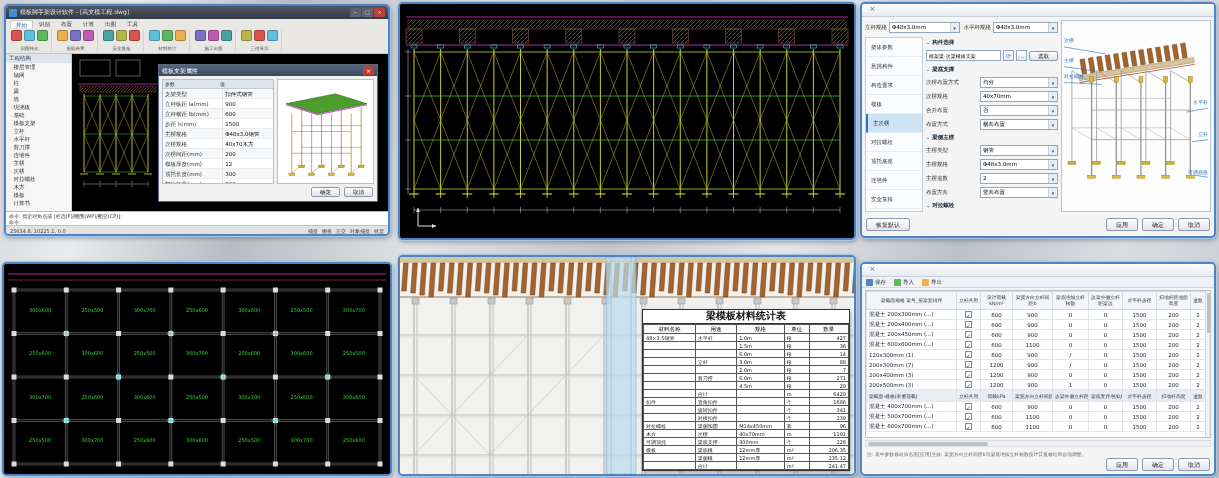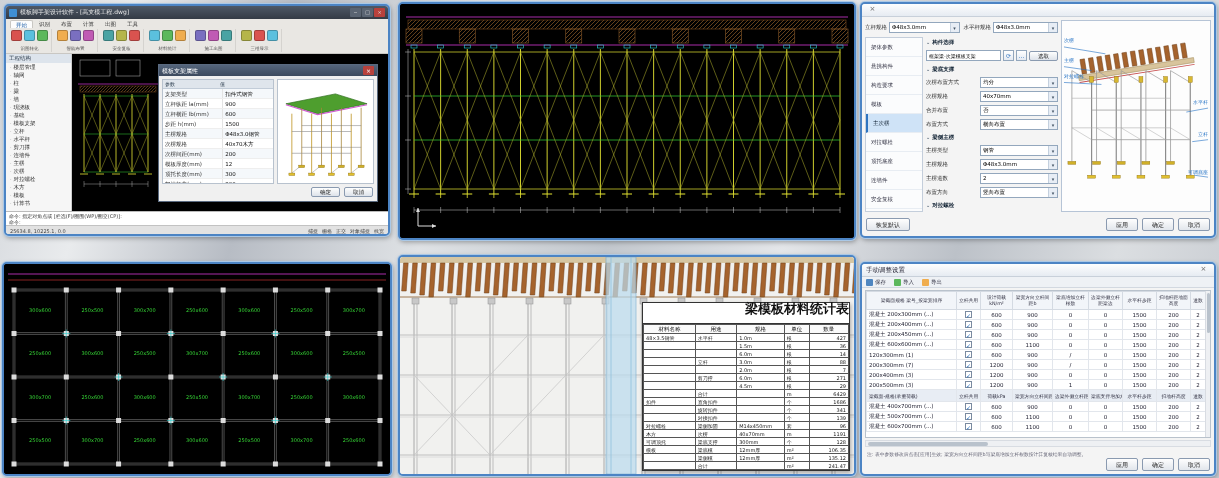--- a/index.html
+++ b/index.html
@@ -88,21 +88,21 @@
   .g3lab{width:52px;font-size:5.5px;color:#333;white-space:nowrap;overflow:hidden;flex:0 0 auto;}
   .p3prev{width:150px;border:1px solid #b6c4d6;background:#fdfdfd;position:relative;overflow:hidden;flex:0 0 auto;}
   .callout{position:absolute;font-size:5px;color:#1f6fc4;white-space:nowrap;}
   .p3btns{height:18px;display:flex;align-items:center;padding:0 4px;gap:4px;}
   .spacer{flex:1;}
   .btn{border:1px solid #8a9ab0;background:linear-gradient(#fefefe,#e2e6ec);font-size:6px;height:13px;line-height:12px;padding:0 9px;border-radius:2px;color:#222;white-space:nowrap;}
 
   
   .p5>svg{position:absolute;left:0;top:0;}
   .mtable{position:absolute;right:4px;bottom:3px;width:208px;background:#fff;border:1px solid #333;box-shadow:1px 2px 4px rgba(0,0,0,.3);}
-  .mtitle{font-size:13px;font-weight:bold;text-align:right;height:21px;line-height:11px;border-bottom:1px solid #333;color:#111;}
+  .mtitle{font-size:10px;font-weight:bold;text-align:center;height:14px;line-height:11px;border-bottom:1px solid #333;color:#111;}
   table.mt{border-collapse:collapse;width:100%;table-layout:fixed;}
   .mt th{font-size:5.5px;border:1px solid #555;height:9px;font-weight:normal;background:#fafafa;color:#111;}
   .mt td{font-size:5px;border:1px solid #555;height:8px;padding:0 2px;white-space:nowrap;overflow:hidden;color:#222;}
   .mt td.num{text-align:right;}
 
   
   .p6toolbar{height:11px;display:flex;align-items:center;gap:8px;padding:0 4px;background:#eef1f5;border-bottom:1px solid #d2d8e0;}
   .tbitem{display:flex;align-items:center;gap:2px;font-size:5.5px;color:#334;}
   .tbicon{width:7px;height:7px;border-radius:1px;}
   .tb0{background:#4f86c0}.tb1{background:#5cb85c}.tb2{background:#f0ad4e}
@@ -1222,21 +1222,20 @@
               <td>m²</td>
               <td class="num">241.47</td>
             </tr>
           </tbody>
       </table>
     </div>
   </section>
 
   <section class="panel p6">
     <div class="dlgtitle">
-      <span class="dtext">手动调整设置</span>
       <span class="xbox">×</span>
     </div>
     <div class="p6toolbar" id="p6-toolbar">
         <span class="tbitem">
           <span class="tbicon tb0"></span>
           <span>保存</span>
         </span>
         <span class="tbitem">
           <span class="tbicon tb1"></span>
           <span>导入</span>

